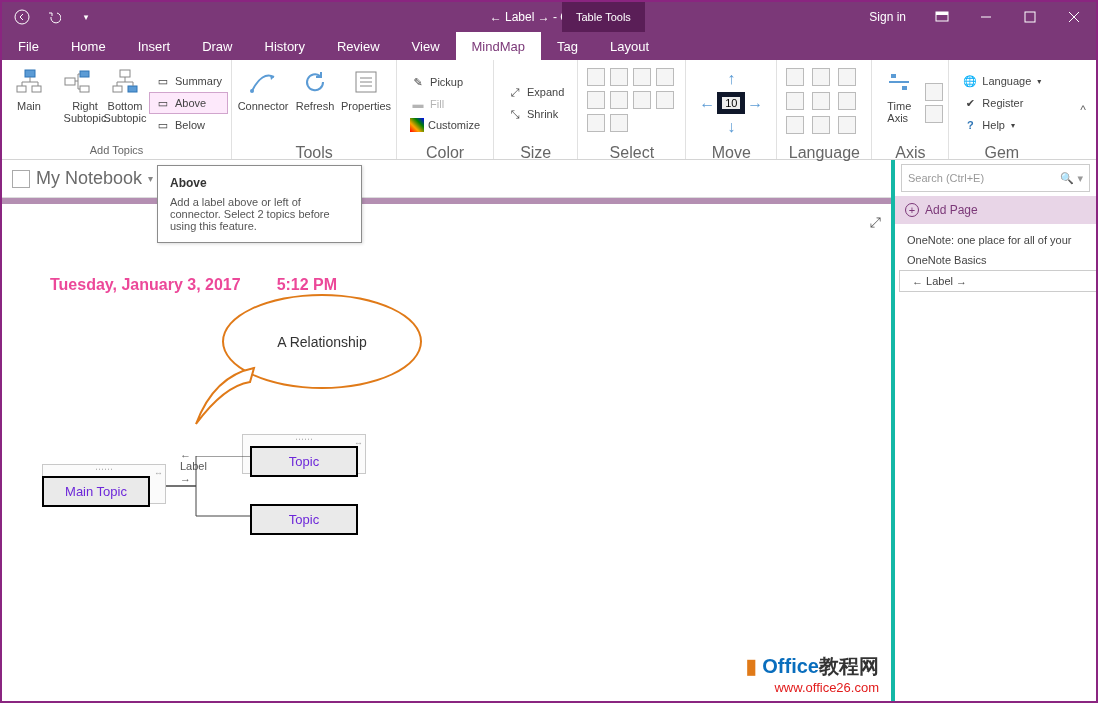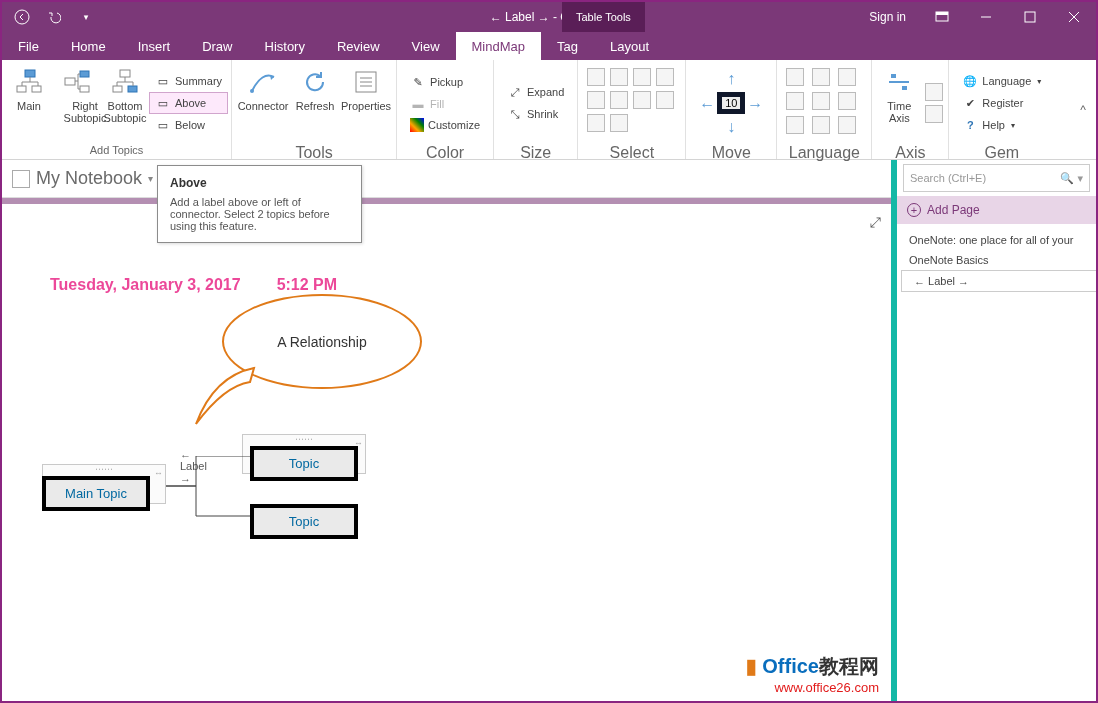--- a/index.html
+++ b/index.html
@@ -39,32 +39,32 @@
 .nb-title { color: #6b6b6b; font-size: 18px; }
 .nb-drop { font-size: 10px; color: #888; }
 .purple-bar { height: 6px; background: #b48fb2; }
 .page-area { position: relative; flex: 1; background: #fff; }
 .page-date { position: absolute; left: 48px; top: 72px; font-size: 16px; color: #ec4899; display: flex; gap: 36px; font-weight: bold; }
 .expand-ico { position: absolute; right: 10px; top: 10px; font-size: 14px; color: #555; cursor: pointer; }
 
 .tooltip { position: absolute; left: 155px; top: 163px; width: 205px; background: #fff; border: 1px solid #8c8c8c; padding: 10px 12px; font-size: 11px; color: #555; z-index: 10; box-shadow: 1px 1px 3px rgba(0,0,0,.15); }
 .tooltip .tt-title { font-weight: bold; color: #333; margin-bottom: 6px; font-size: 12px; }
 
-.side-panel { width: 205px; border-left: 6px solid #14b8a6; display: flex; flex-direction: column; }
+.side-panel { width: 205px; border-left: 4px solid #14b8a6; display: flex; flex-direction: column; }
 .search-box { height: 28px; margin: 4px 6px; border: 1px solid #ccc; display: flex; align-items: center; padding: 0 6px; font-size: 11px; color: #999; justify-content: space-between; }
 .add-page { height: 28px; background: #e8d5e7; display: flex; align-items: center; gap: 6px; padding: 0 10px; font-size: 12px; color: #7b3878; cursor: pointer; }
 .page-list { padding: 6px 0; }
 .page-item { padding: 4px 12px; font-size: 11px; color: #444; cursor: pointer; }
 .page-item.sel { background: #fff; border: 1px solid #ccc; border-right: none; margin-left: 4px; }
 
 .main-left { flex: 1; display: flex; flex-direction: column; }
 
 
 .mindmap { position: absolute; left: 40px; top: 260px; }
-.topic-box { background: #eaeaea; border: 4px solid #000000; font-size: 13px; color: #0369a1; text-align: center; padding: 6px 18px; position: absolute; }
+.topic-box { background: #eaeaea; border: 2px solid #000000; font-size: 13px; color: #6d28d9; text-align: center; padding: 6px 18px; position: absolute; }
 .topic-frame { position: absolute; border: 1px solid #c9c9c9; background: #fbfbfb; }
 .handle-dots { font-size: 9px; color: #999; text-align: center; line-height: 8px; }
 .topic-label { position: absolute; font-size: 11px; color: #555; }
 .callout { position: absolute; left: 220px; top: 90px; width: 200px; height: 120px; }
 .callout-oval { position: absolute; left: 0; top: 0; width: 200px; height: 95px; border: 2px solid #e07a18; border-radius: 50%; display: flex; align-items: center; justify-content: center; font-size: 14px; color: #333; background: #fff; }
 .watermark { position: absolute; right: 12px; bottom: 6px; font-size: 20px; font-weight: bold; }
 .watermark .o { color: #e07a18; }
 .watermark .wm1 { color: #0a6ebd; }
 .watermark .wm2 { color: #e21b1b; font-size: 13px; display: block; text-align: right; font-weight: normal; }
 svg.connector { position: absolute; }
@@ -314,21 +314,21 @@
   <div class="ribbon-group">
     <div class="rg-body">
       <div class="big-btn">
         <span class="ico">
             <svg width="28" height="28">
               <line x1="4" y1="14" x2="24" y2="14" stroke="#5b9bd5" stroke-width="2"></line>
               <rect x="6" y="6" width="5" height="4" fill="#5b9bd5"></rect>
               <rect x="17" y="18" width="5" height="4" fill="#5b9bd5"></rect>
             </svg>
           </span>
-        <span style="white-space:pre-line;text-align:center;">Time
+        <span style="white-space:pre-line;">Time
 Axis</span>
       </div>
       <div class="small-btn-col" style="padding:4px 2px;">
         <div class="mini-ico" style="margin-bottom:4px;"></div>
         <div class="mini-ico"></div>
       </div>
     </div>
     <div class="rg-label">Axis</div>
   </div>
 

